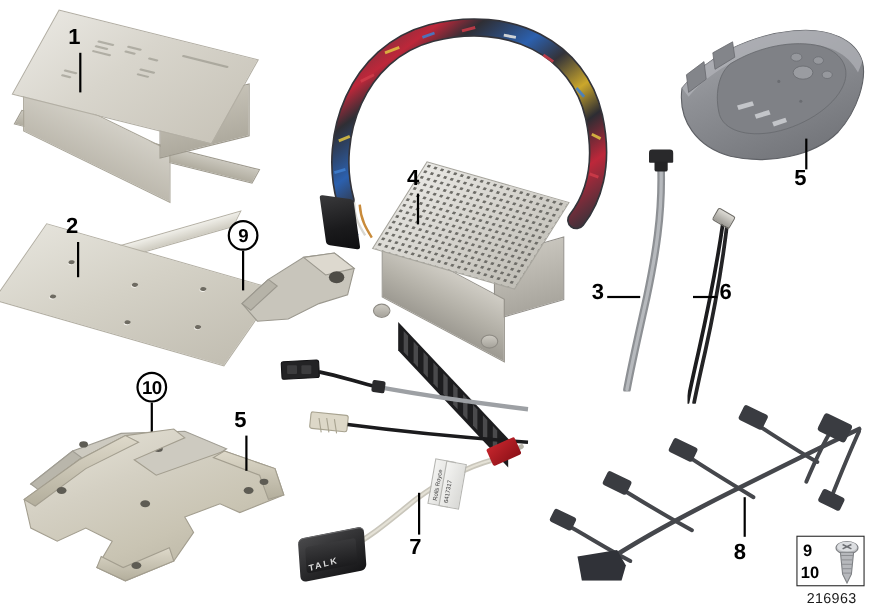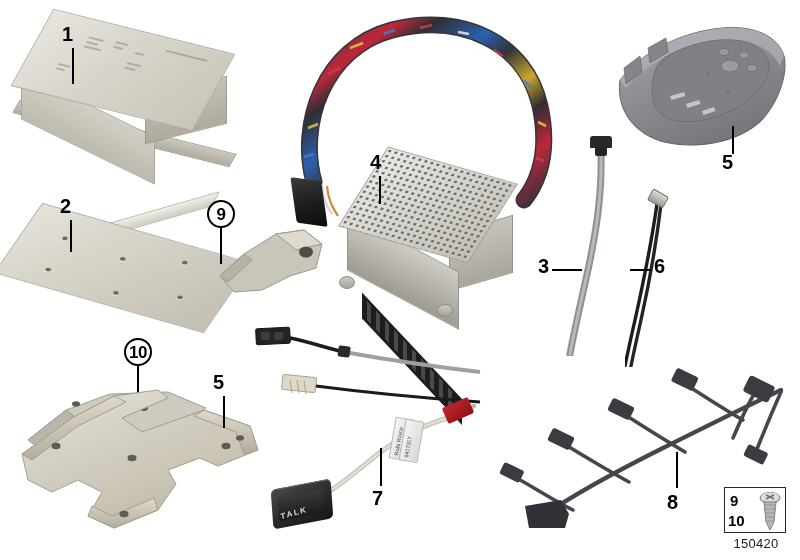--- a/index.html
+++ b/index.html
@@ -598,15 +598,15 @@
       <path d="M5,11 L17,11 L15,31 L11,39 L7,31 Z" fill="#b6b8bc" stroke="#7e8084" stroke-width="1"></path>
       <g stroke="#8c8e92" stroke-width=".9">
         <path d="M5.4,14 L16.6,14"></path>
           <path d="M5.8,18 L16.2,18"></path>
         <path d="M6.2,22 L15.8,22"></path>
           <path d="M6.6,26 L15.4,26"></path>
         <path d="M7.0,30 L14.8,30"></path>
       </g>
     </svg>
   </div>
-  <div class="refnum">150420</div>
+  <div class="refnum">216963</div>
 
 </div>
 
 </body></html>

